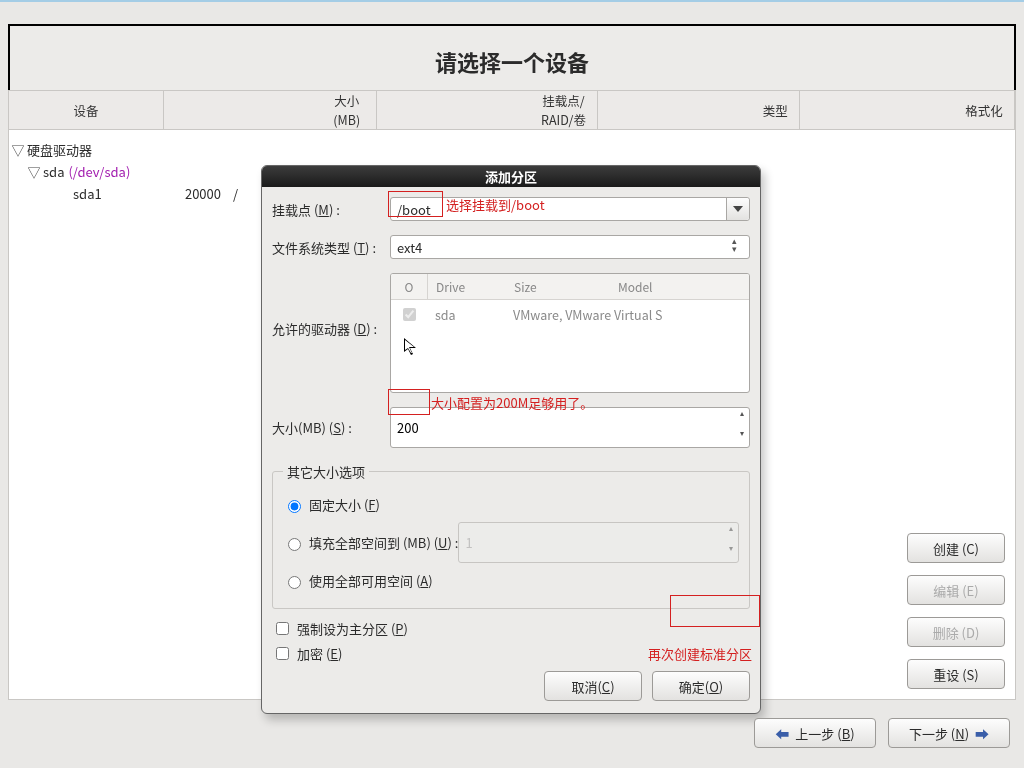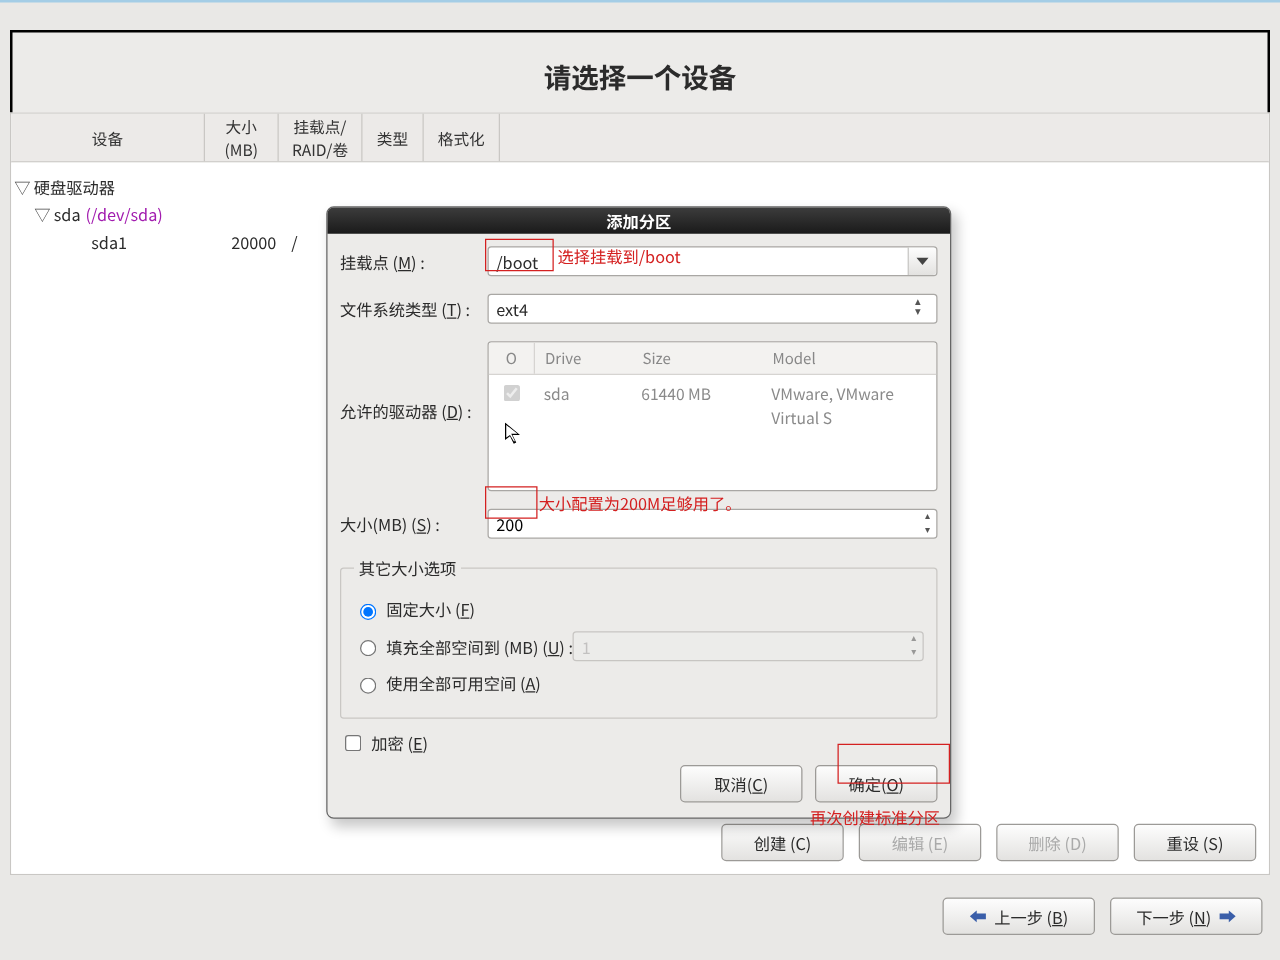--- a/index.html
+++ b/index.html
@@ -34,20 +34,21 @@
     position: absolute;
     left: 8px; right: 8px; top: 90px; bottom: 68px;
     background: #fff;
     border: 1px solid #c9c7c4;
   }
   .tree-head {
     display:flex;
     border-bottom:1px solid #c9c7c4;
     background: #eceae8;
     height:38px;
+    justify-content:space-between;
   }
   .th {
     border-right:1px solid #c9c7c4;
     padding: 4px 8px;
     font-size:12.5px;
     color:#333;
     display:flex; align-items:center; justify-content:center;
     text-align:center;
   }
   .th:first-child { justify-content:center; }
@@ -144,21 +145,21 @@
   .drive-row .dh-size{width:88px;}
   .drive-row .dh-model{flex:1;}
   .drive-row .dh-chk{width:20px;text-align:center;}
 
   .spin {
     flex:1;
     display:flex; align-items:center;
     position:relative;
   }
   .spin input {
-    flex:1; height:24px; border:1px solid #a9a7a4;
+    flex:1; height:41px; border:1px solid #a9a7a4;
     border-radius:3px;
     padding:1px 6px; font-family:inherit; font-size:13px;
     box-sizing:border-box;
   }
   .spin-btns {
     position:absolute; right:1px; top:1px; bottom:1px; width:14px;
     display:flex; flex-direction:column;
   }
   .spin-btns div {flex:1; font-size:8px; text-align:center; color:#555; line-height:10px;}
 
@@ -257,21 +258,21 @@
         <span class="sizecol">20000</span>
         <span class="mountcol" style="padding-left:6px">/</span>
       </div>
       <div class="tree-row" style="padding-left:52px;flex-direction:column;">
         <span class="devcol" style="width:102px;">空闲</span>
         <span class="sizecol">41439</span>
         <span class="mountcol"></span>
       </div>
     </div>
 
-    <div class="bottom-btns" style="position:absolute; right:10px; bottom:10px;">
+    <div class="bottom-btns" style="position:absolute; right:10px; bottom:10px;flex-direction:column;">
       <div class="btn">
           <span>创建 (C)</span>
         </div>
       <div class="btn disabled">
           <span>编辑 (E)</span>
         </div>
       <div class="btn disabled">
           <span>删除 (D)</span>
         </div>
       <div class="btn">
@@ -311,21 +312,20 @@
         <div class="drive-table">
           <div class="drive-head">
             <div class="dh-chk">O</div>
             <div class="dh-drive">Drive</div>
             <div class="dh-size">Size</div>
             <div class="dh-model">Model</div>
           </div>
           <div class="drive-row">
             <div class="dh-chk"><input type="checkbox" checked="" disabled="" style=""></div>
             <div class="dh-drive">sda</div>
-            <div class="dh-size">61440 MB</div>
             <div class="dh-model">VMware, VMware Virtual S</div>
           </div>
         </div>
       </div>
 
       <div class="form-row">
         <div class="lbl"><span>大小(MB) (<span class="u">S</span>) :</span></div>
         <div class="spin">
           <input value="200" style="">
           <div class="spin-btns">
@@ -353,20 +353,24 @@
           </div>
         </div>
         <div class="radio-row">
           <input type="radio" name="szopt" style="">
           <span>使用全部可用空间 (<span class="u">A</span>)</span>
         </div>
       </fieldset>
 
       <div class="chk-row">
         <input type="checkbox" style="">
+        <span>强制设为主分区 (<span class="u">P</span>)</span>
+      </div>
+      <div class="chk-row">
+        <input type="checkbox" style="">
         <span>加密 (<span class="u">E</span>)</span>
       </div>
 
       <div class="dlg-btns">
         <div class="btn">
             <span>取消(<span class="u">C</span>)</span>
           </div>
         <div class="btn">
             <span>确定(<span class="u">O</span>)</span>
           </div>

